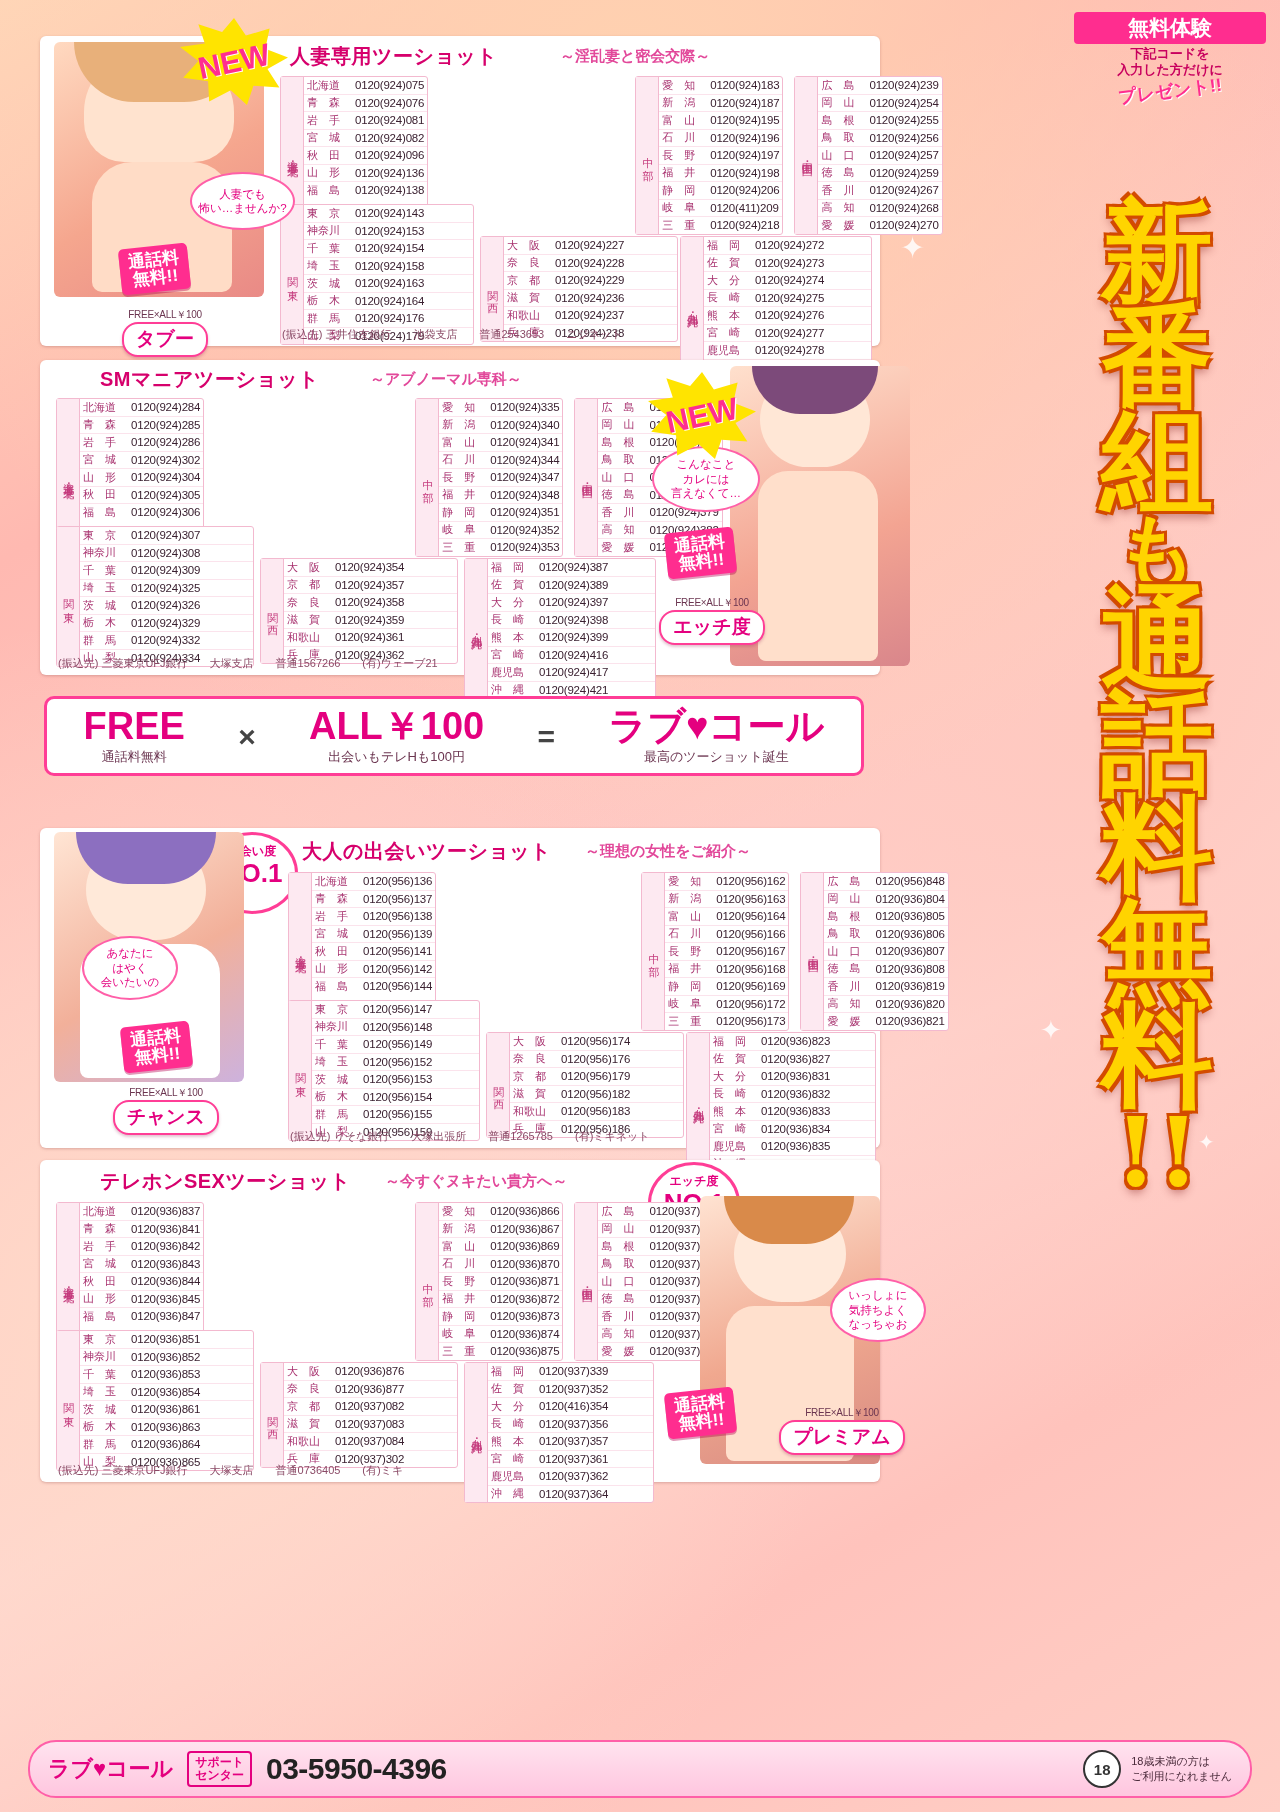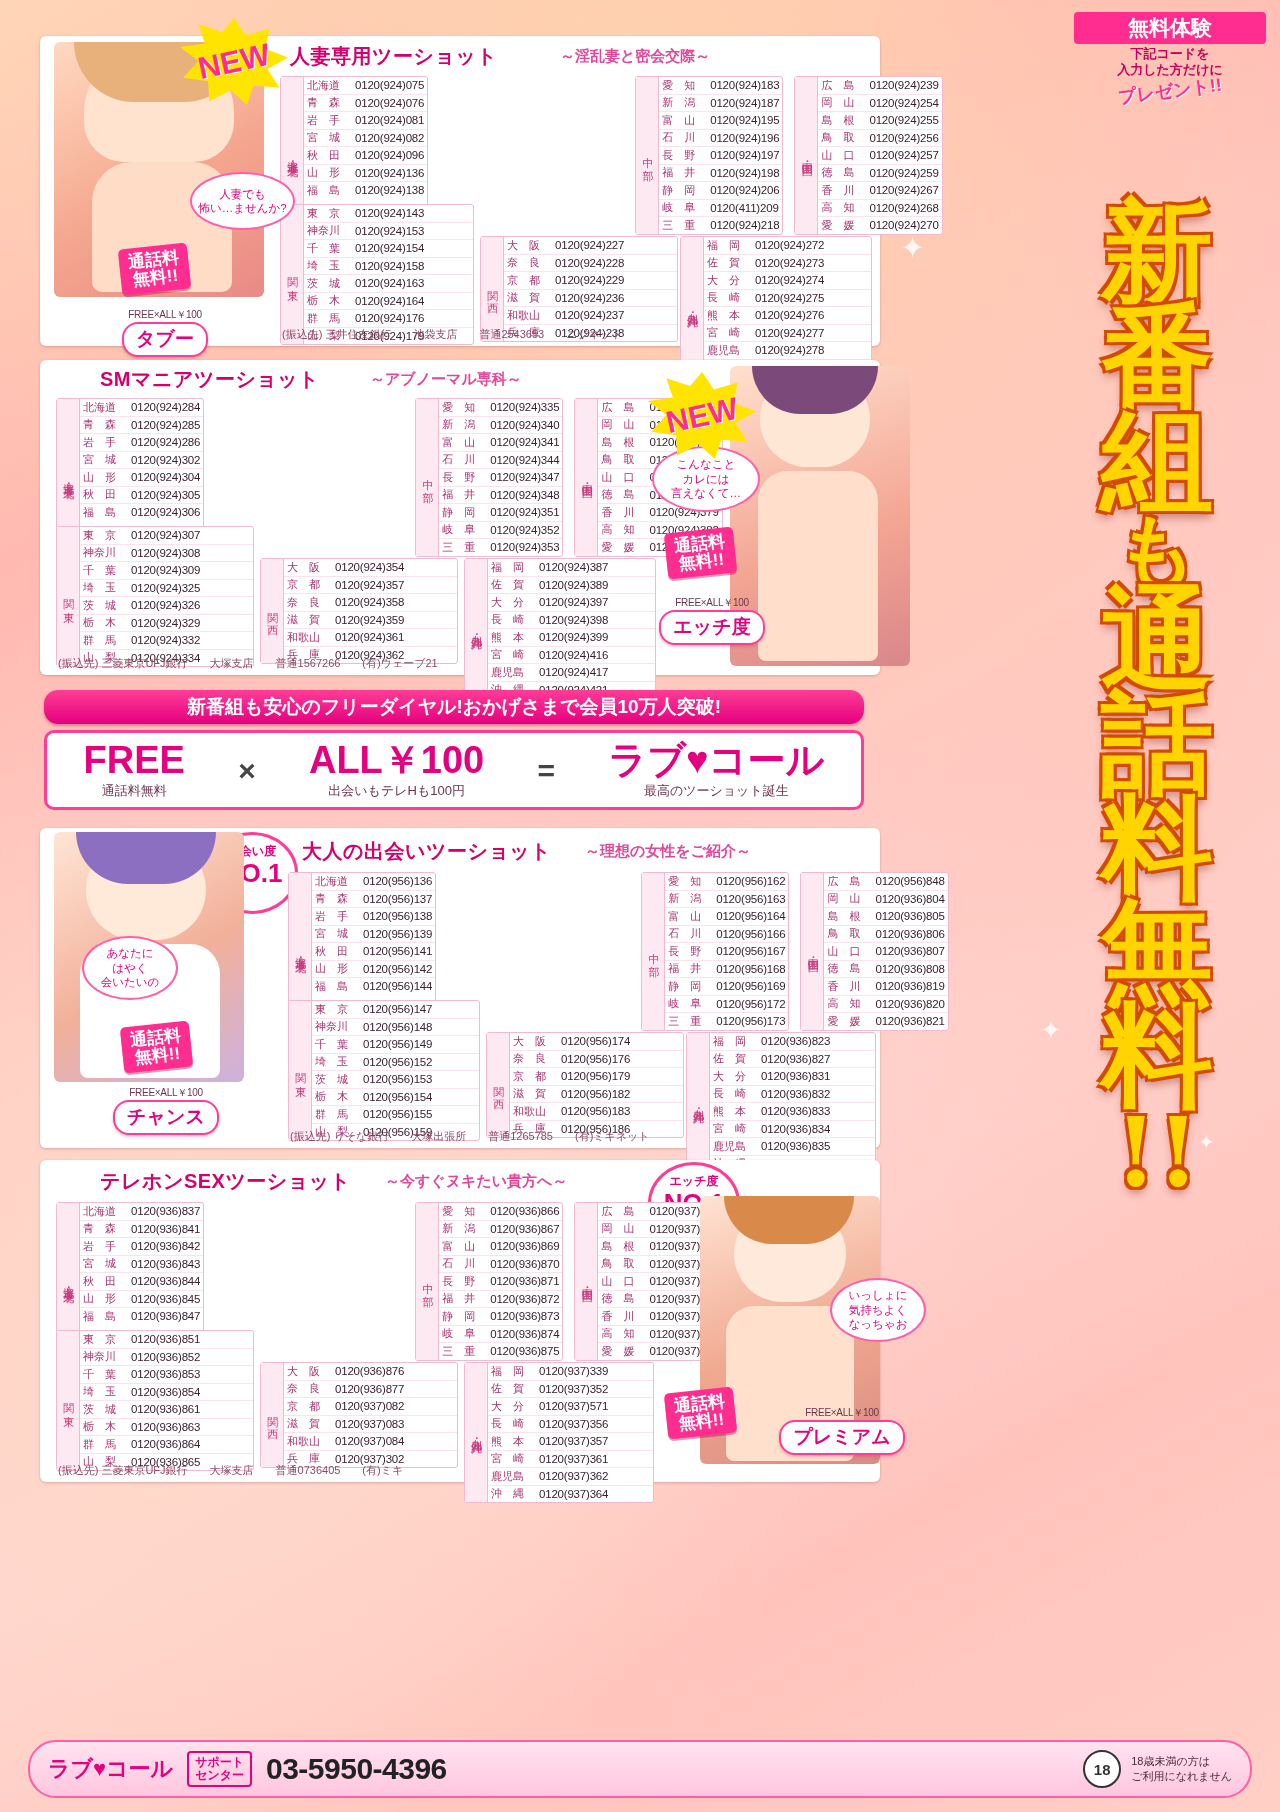--- a/index.html
+++ b/index.html
@@ -669,21 +669,20 @@
     <div class="freebadge" style="left:600px;top:170px;width:120px;">
       <div class="pink">通話料<br>無料!!</div>
     </div>
     <div style="position:absolute;left:592px;top:236px;width:160px;text-align:center;">
       <div class="freeall">FREE×ALL￥100</div>
       <div class="logo-pill">エッチ度</div>
     </div>
   </div>
 
   <div class="banner">
-    <div class="head">新番組も安心のフリーダイヤル!おかげさまで会員10万人突破!</div>
     <div class="body">
       <div class="bw">
         <div class="big">FREE</div>
         <div class="sml">通話料無料</div>
       </div>
       <div class="op">×</div>
       <div class="bw">
         <div class="big">ALL￥100</div>
         <div class="sml">出会いもテレHも100円</div>
       </div>
@@ -1167,21 +1166,21 @@
           <div class="row">
               <span class="rg">福　岡</span>
               <span class="rn">0120(937)339</span>
             </div>
           <div class="row">
               <span class="rg">佐　賀</span>
               <span class="rn">0120(937)352</span>
             </div>
           <div class="row">
               <span class="rg">大　分</span>
-              <span class="rn">0120(937)571</span>
+              <span class="rn">0120(416)354</span>
             </div>
           <div class="row">
               <span class="rg">長　崎</span>
               <span class="rn">0120(937)356</span>
             </div>
           <div class="row">
               <span class="rg">熊　本</span>
               <span class="rn">0120(937)357</span>
             </div>
           <div class="row">

